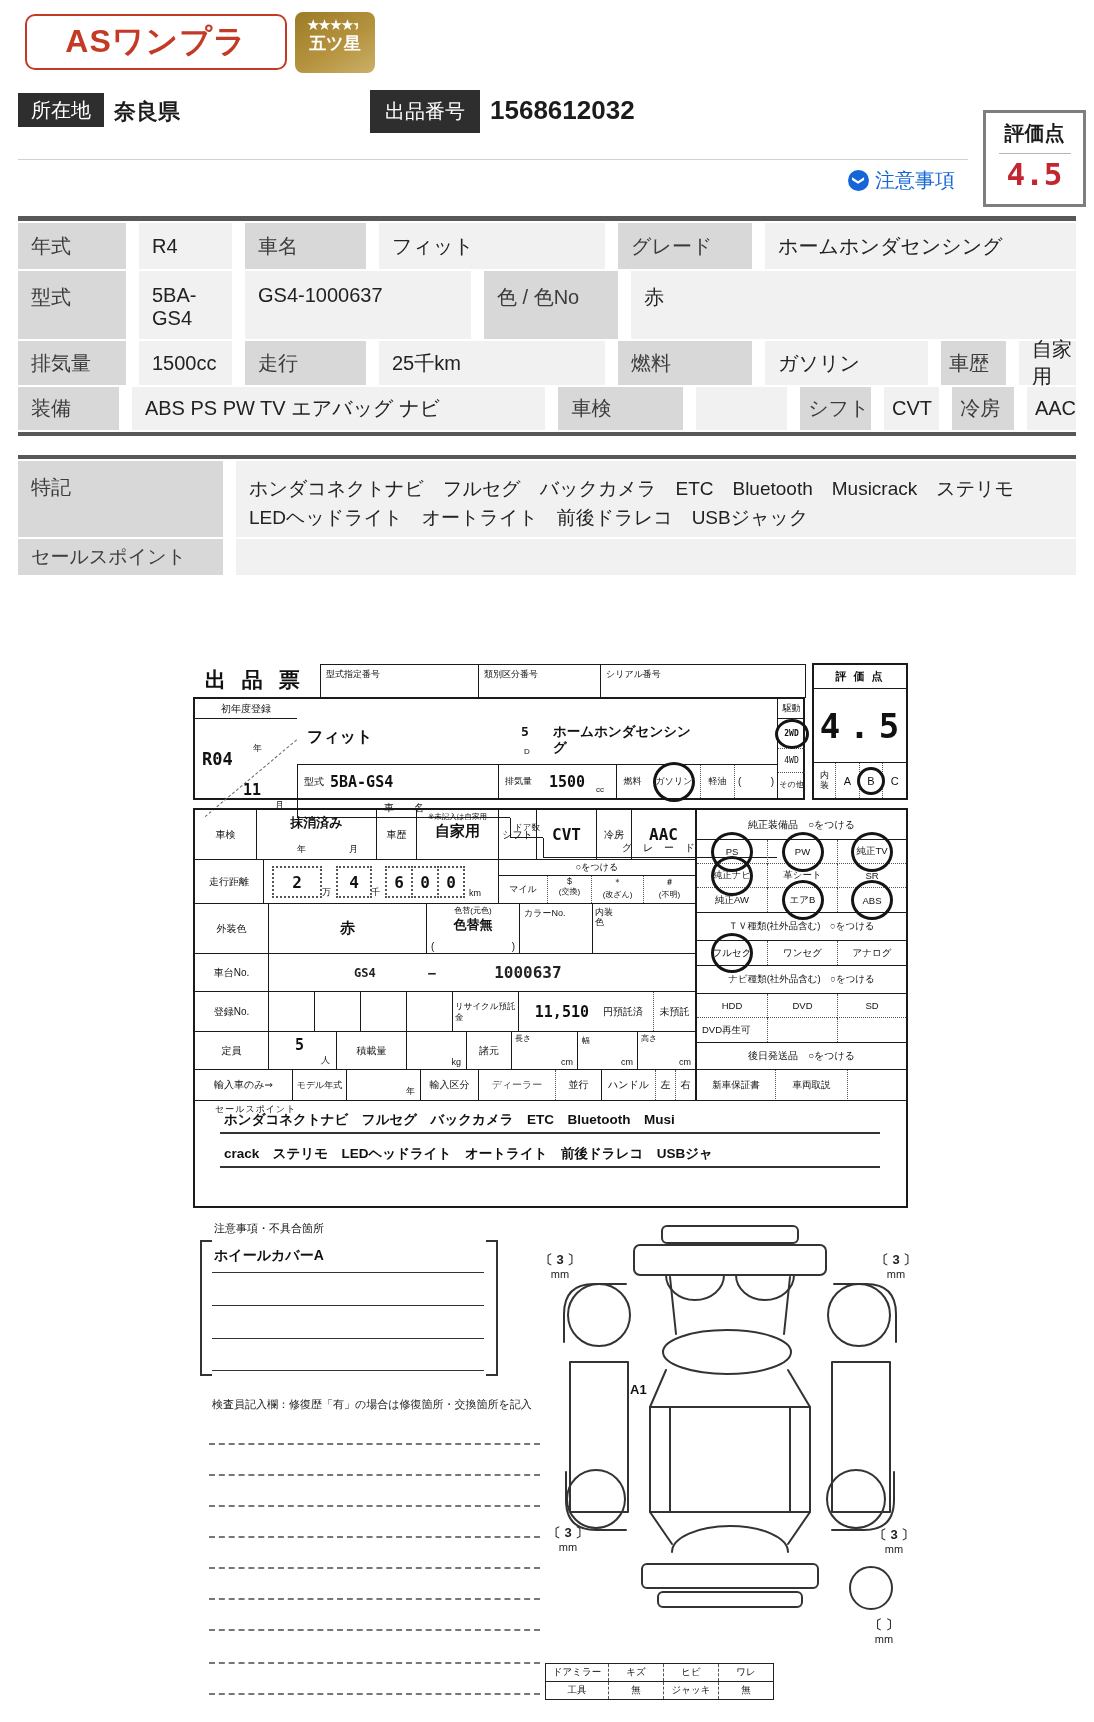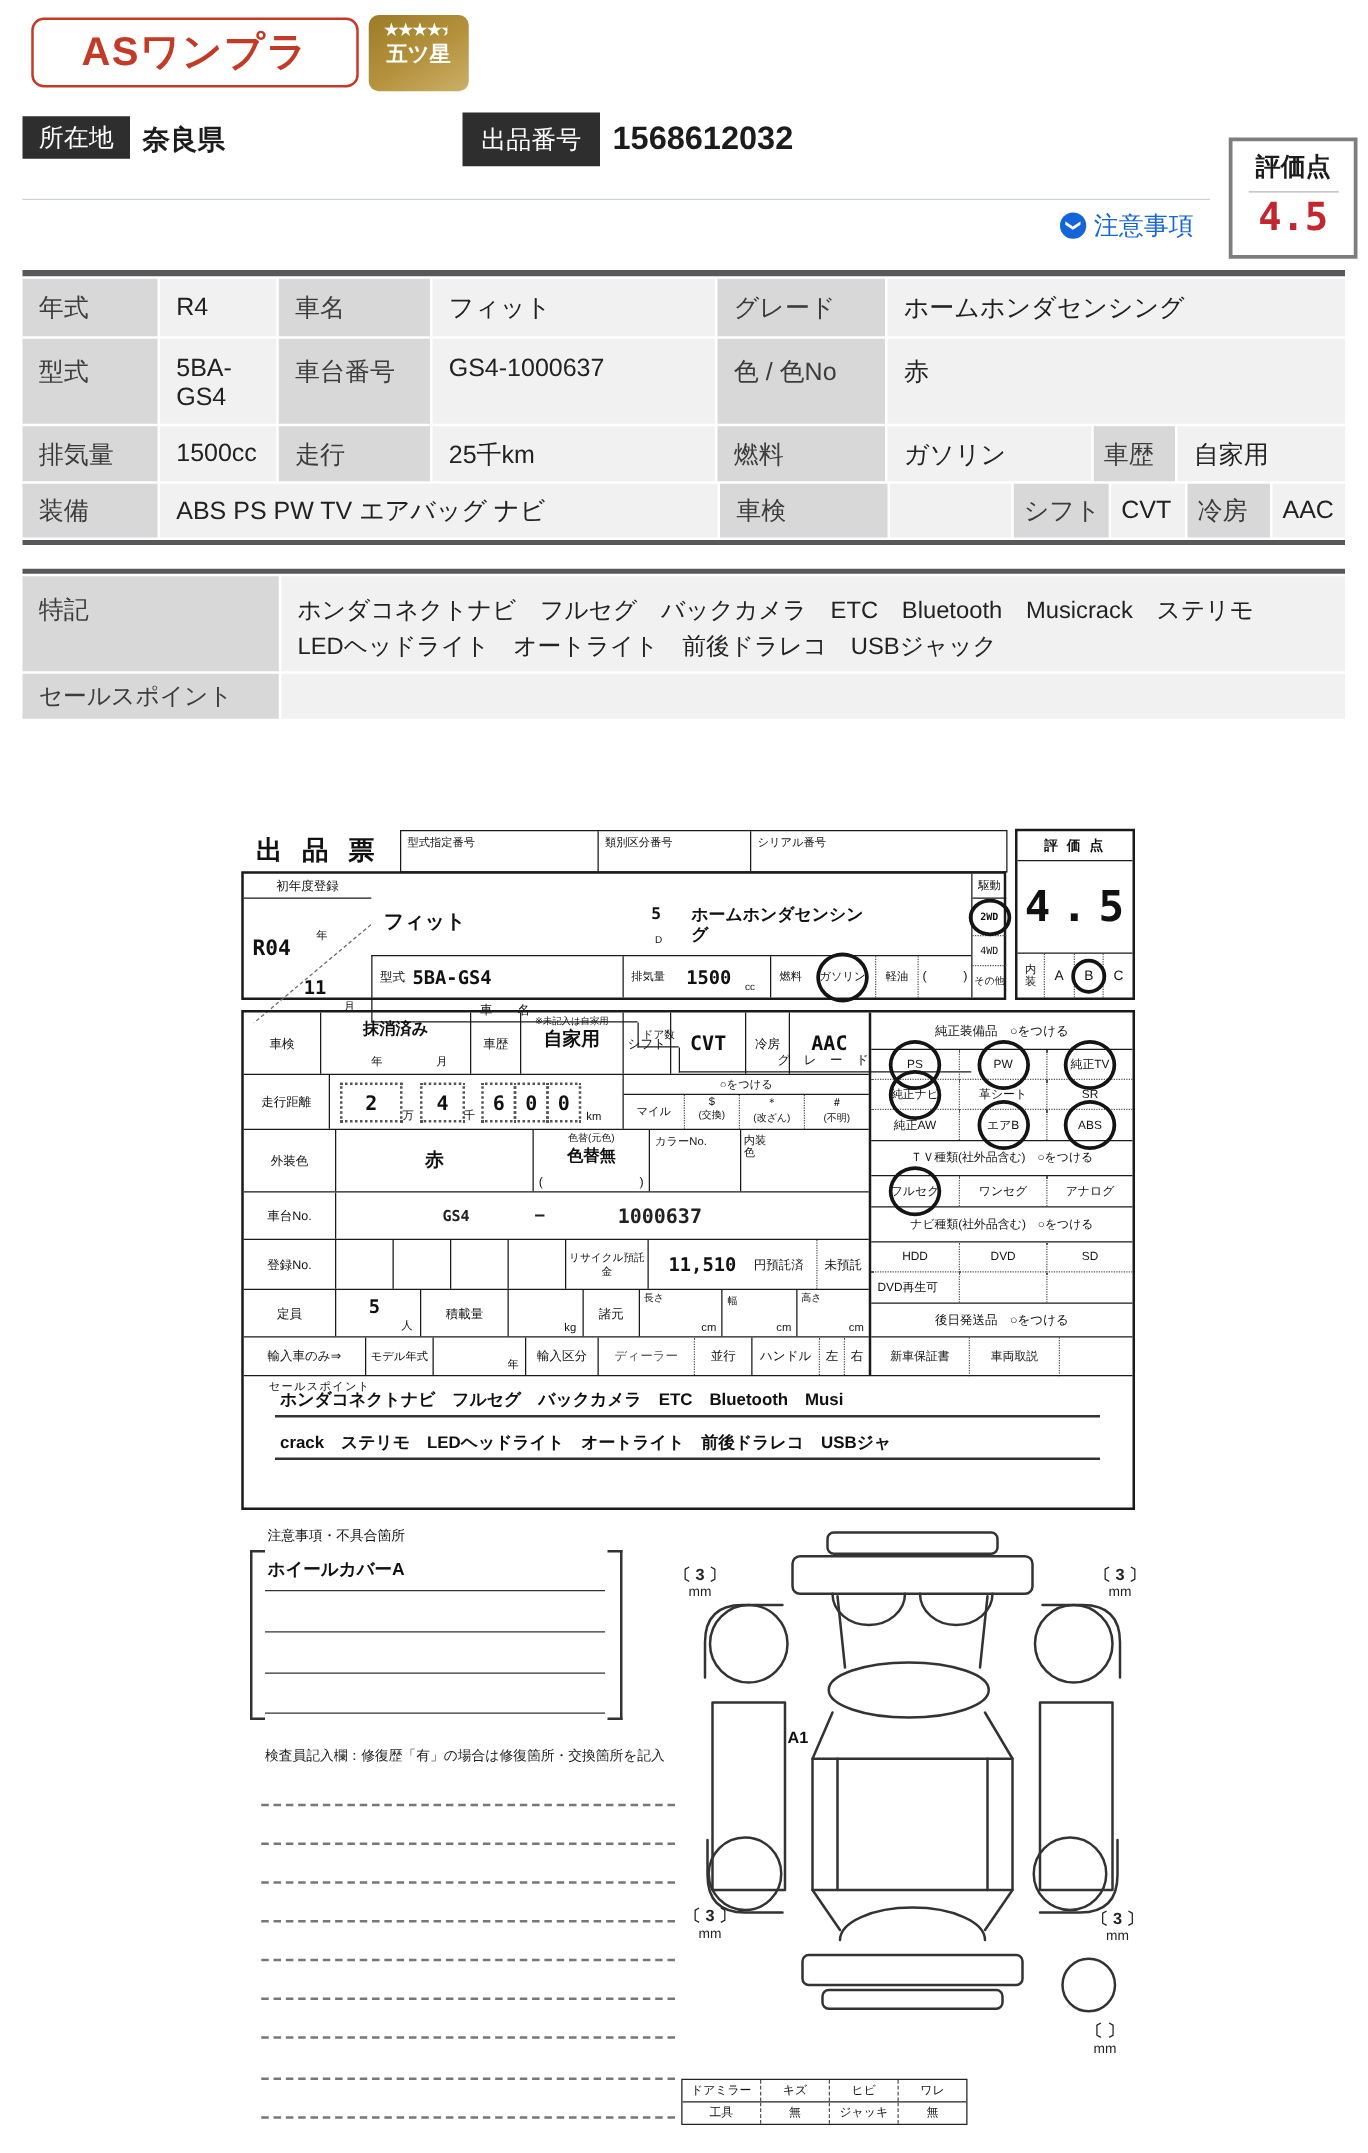--- a/index.html
+++ b/index.html
@@ -25,21 +25,21 @@
   .caution .cicon::after{content:"❯";position:absolute;left:50%;top:50%;color:#fff;font-size:12px;font-weight:bold;
               transform:translate(-50%,-54%) rotate(90deg)}
   .caution span.ctext{color:#1465d8;font-size:20px}
   .score-box{left:983px;top:110px;width:103px;height:97px;border:3px solid #7e7e7e;background:#fff;text-align:center}
   .score-box .sl1{font-size:20px;font-weight:bold;color:#1c1c1c;margin-top:7px}
   .score-box .shr{width:72px;margin:6px auto 0;border-top:1px solid #b5b5b5}
   .score-box .sv1{font-size:31px;font-weight:bold;color:#c22730;margin-top:2px}
 
   
   .bar{height:5px;background:#58585a}
-  .trow{display:flex;gap:2px;margin-top:2px}
+  .trow{display:flex;gap:13px;margin-top:2px}
   .tl{background:#d8d8d8;color:#3c3c3c;font-size:20px;display:flex;align-items:center;padding-left:13px;box-sizing:border-box}
   .tv2{background:#f1f1f1;color:#222;font-size:20px;display:flex;align-items:center;padding-left:13px;box-sizing:border-box}
   .top{align-items:flex-start;padding-top:13px}
   .grow{flex:1}
 
   
   .sb{border:2px solid #1a1a1a}
   .thin{border:1px solid #1a1a1a}
   .s-title{font-size:21px;font-weight:bold;letter-spacing:5px;color:#111}
   .shl{font-size:9px;color:#111}
@@ -108,21 +108,20 @@
     <div class="tl" style="width:108px">年式</div>
     <div class="tv2" style="width:93px">R4</div>
     <div class="tl" style="width:121px">車名</div>
     <div class="tv2" style="width:226px">フィット</div>
     <div class="tl" style="width:134px">グレード</div>
     <div class="tv2 grow">ホームホンダセンシング</div>
   </div>
   <div class="trow" style="height:68px">
     <div class="tl top" style="width:108px">型式</div>
     <div class="tv2 top" style="width:93px">5BA-GS4</div>
-    <div class="tl top" style="width:121px">車台番号</div>
     <div class="tv2 top" style="width:226px">GS4-1000637</div>
     <div class="tl top" style="width:134px">色 / 色No</div>
     <div class="tv2 top grow">赤</div>
   </div>
   <div class="trow" style="height:44px">
     <div class="tl" style="width:108px">排気量</div>
     <div class="tv2" style="width:93px">1500cc</div>
     <div class="tl" style="width:121px">走行</div>
     <div class="tv2" style="width:226px">25千km</div>
     <div class="tl" style="width:134px">燃料</div>
@@ -290,21 +289,21 @@
     <span class="num" style="margin-left:52px;font-size:14px;font-weight:bold">−</span>
     <span class="num" style="margin-left:58px;font-size:16px;font-weight:bold">1000637</span>
   </div>
 
   <div class="abs" style="left:0;top:182px;width:500px;height:40px;border-bottom:1px solid #1a1a1a;display:flex">
     <div class="cell cc br" style="width:74px;font-size:10px">登録No.</div>
     <div class="cell br" style="width:46px"></div>
     <div class="cell br" style="width:46px"></div>
     <div class="cell br" style="width:46px"></div>
     <div class="cell br" style="width:46px"></div>
-    <div class="cell cc br" style="width:66px;font-size:8.5px;line-height:1.2;text-align:center;padding:2px">リサイクル預託金</div>
+    <div class="cell cc br" style="width:66px;font-size:8.5px;line-height:1.2;text-align:left;padding:2px">リサイクル預託金</div>
     <div class="cell num" style="width:74px;font-size:15px;font-weight:bold;display:flex;align-items:center;justify-content:flex-end;padding-right:4px">11,510</div>
     <div class="cell cc" style="width:60px;font-size:10px">円預託済</div>
     <div class="cell cc bld" style="flex:1;font-size:10px">未預託</div>
   </div>
 
   <div class="abs" style="left:0;top:222px;width:500px;height:38px;border-bottom:1px solid #1a1a1a;display:flex">
     <div class="cell cc br" style="width:74px;font-size:10px">定員</div>
     <div class="cell br" style="width:68px">
       <span class="abs num" style="left:26px;top:4px;font-size:15px;font-weight:bold">5</span>
       <span class="abs shl" style="right:6px;bottom:2px">人</span>

